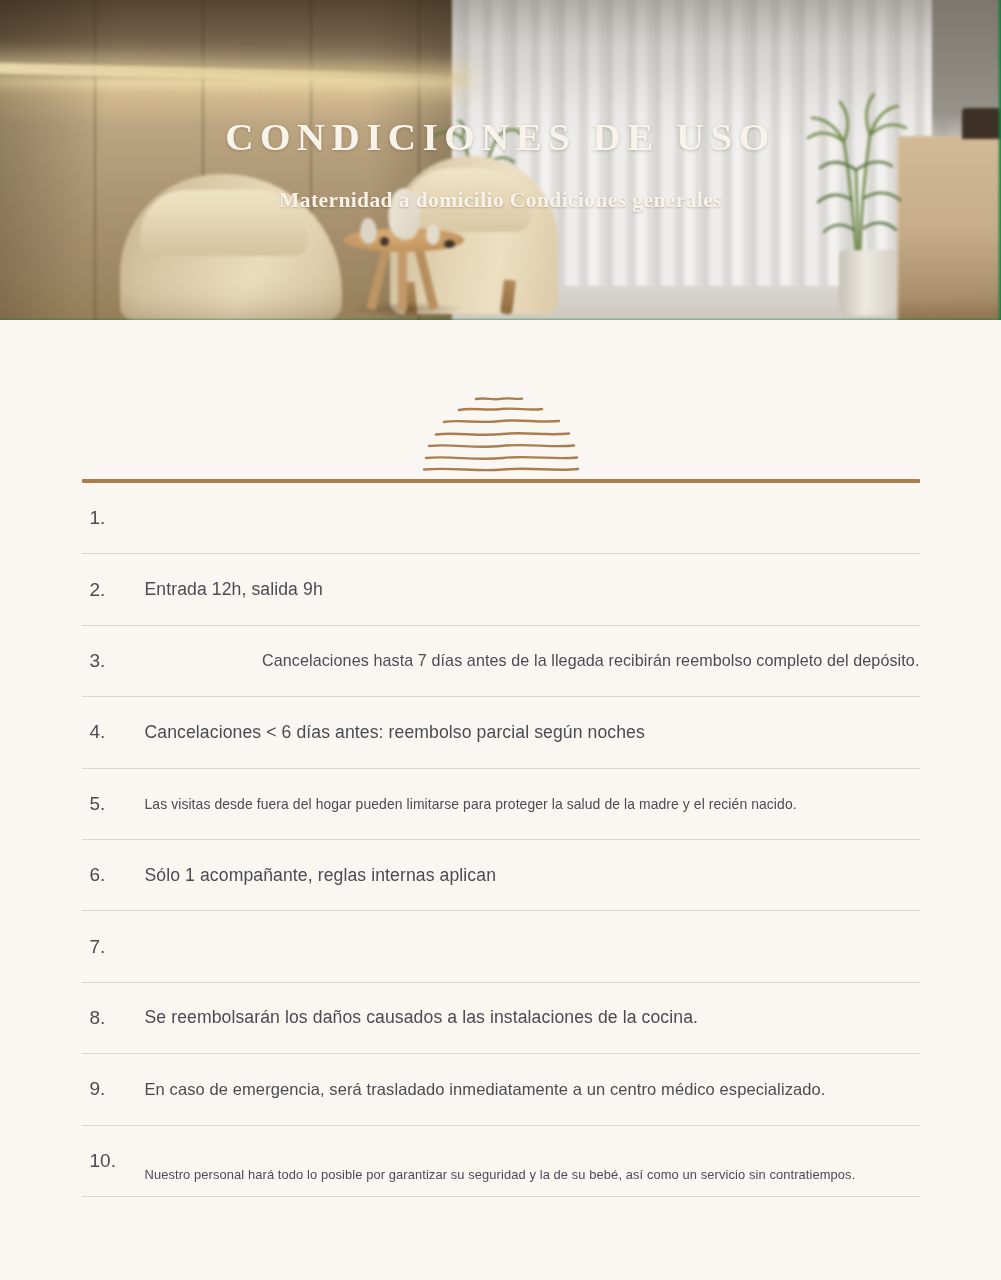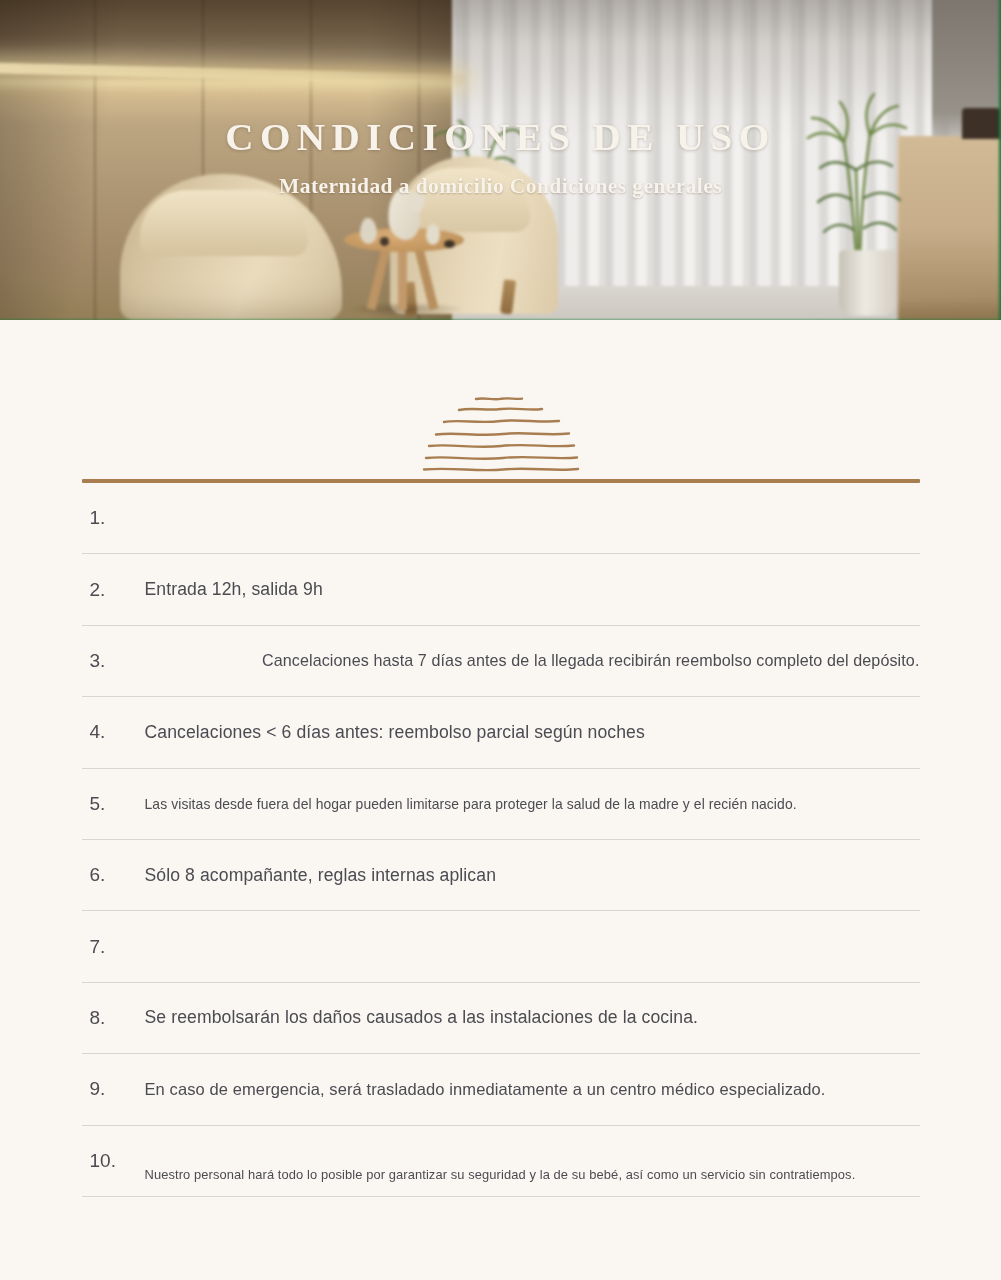--- a/index.html
+++ b/index.html
@@ -149,21 +149,21 @@
   .hero-title {
     font-family: "Liberation Serif", serif;
     font-weight: 700;
     font-size: 37px;
     letter-spacing: 6px;
     transform: scaleX(1.06);
     transform-origin: center;
     text-shadow: 0 1px 3px rgba(60,40,20,.25);
   }
   .hero-subtitle {
-    margin-top: 15px;
+    margin-top: 29px;
     font-family: "Liberation Serif", serif;
     font-weight: 600;
     font-size: 21.5px;
     letter-spacing: 0.4px;
     text-shadow: 0 1px 2px rgba(60,40,20,.25);
   }
 
   
   .sun-decoration {
     display: block;
@@ -317,21 +317,21 @@
   <li class="condition-row">
     <span class="condition-number">4.</span>
     <span class="condition-text">Cancelaciones &lt; 6 días antes: reembolso parcial según noches</span>
   </li>
   <li class="condition-row s5">
     <span class="condition-number">5.</span>
     <span class="condition-text">Las visitas desde fuera del hogar pueden limitarse para proteger la salud de la madre y el recién nacido.</span>
   </li>
   <li class="condition-row">
     <span class="condition-number">6.</span>
-    <span class="condition-text">Sólo 8 acompañante, reglas internas aplican</span>
+    <span class="condition-text">Sólo 1 acompañante, reglas internas aplican</span>
   </li>
   <li class="condition-row">
     <span class="condition-number">7.</span>
   </li>
   <li class="condition-row">
     <span class="condition-number">8.</span>
     <span class="condition-text">Se reembolsarán los daños causados a las instalaciones de la cocina.</span>
   </li>
   <li class="condition-row s9">
     <span class="condition-number">9.</span>

